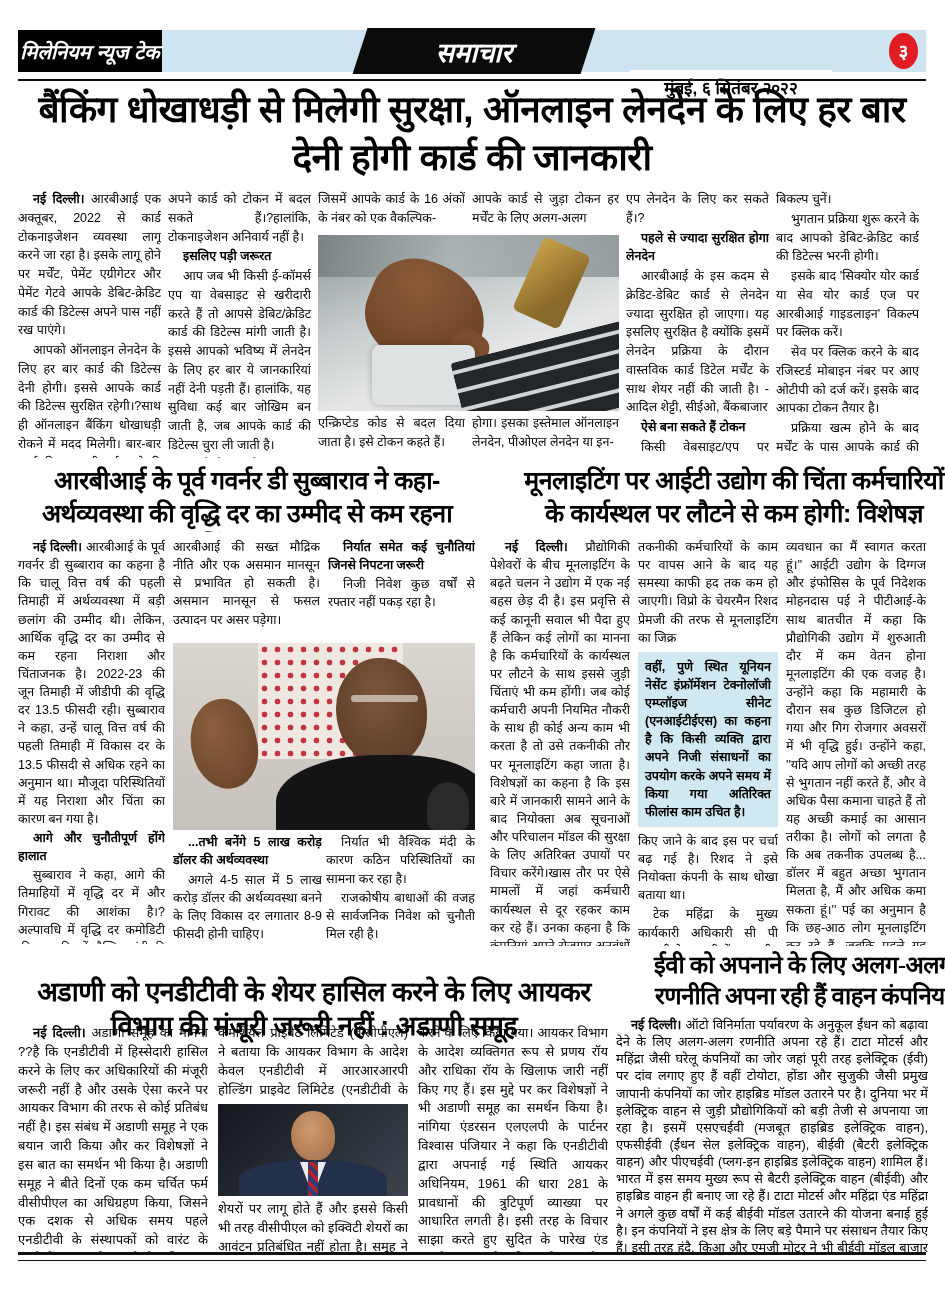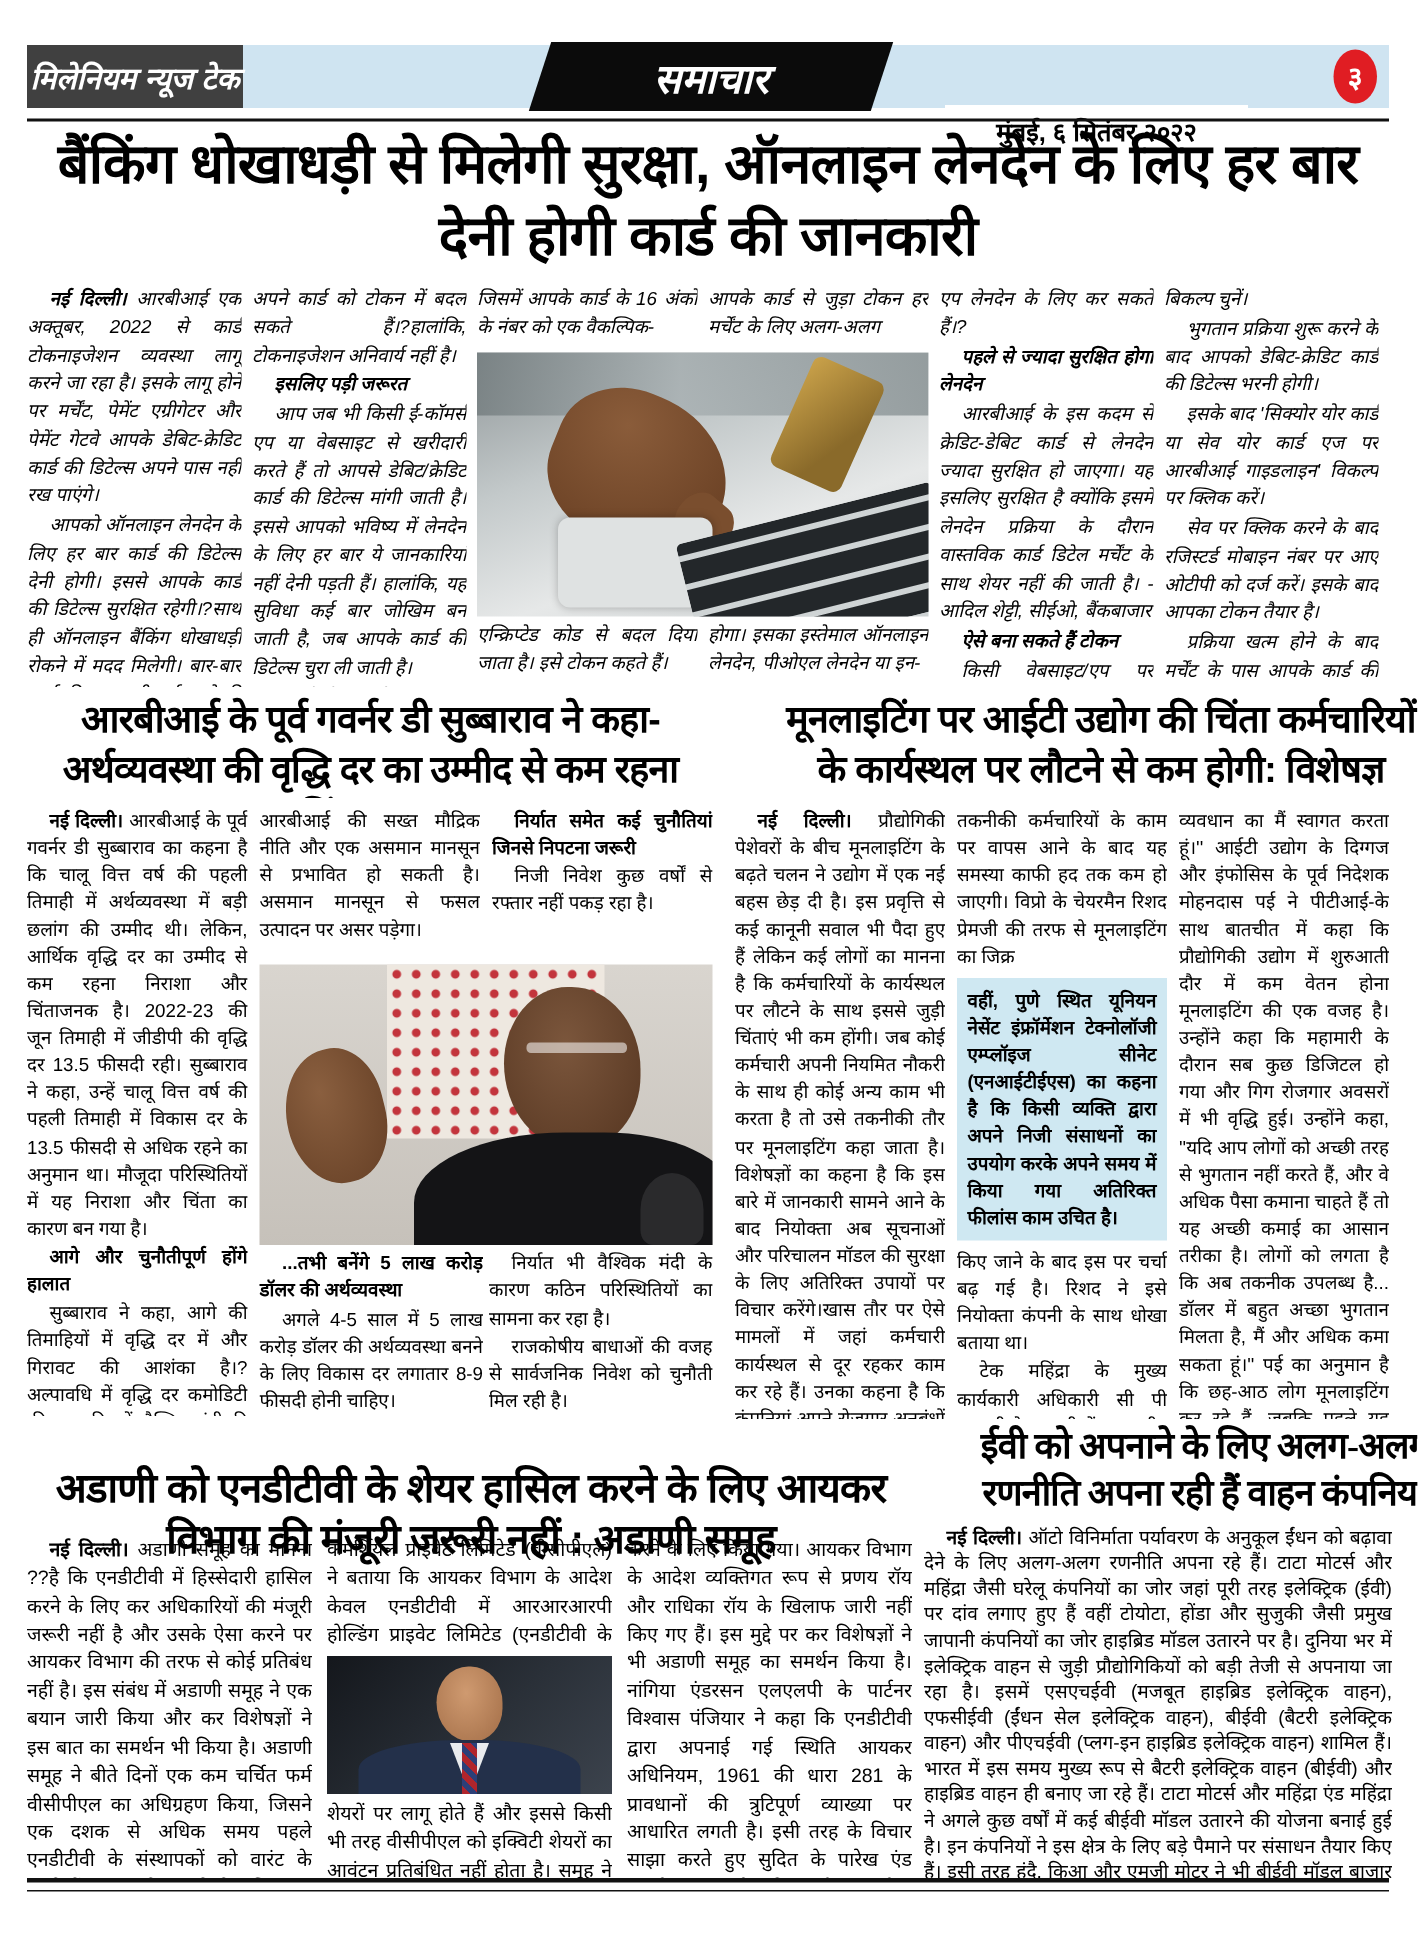--- a/index.html
+++ b/index.html
@@ -1,20 +1,20 @@
 <!DOCTYPE html>
 <html lang="hi"><head>
 <meta charset="utf-8">
 <style>
   html,body{margin:0;padding:0;background:#ffffff;}
   #page{position:relative;width:945px;height:1296px;background:#ffffff;overflow:hidden;
         font-family:"Liberation Sans","DejaVu Sans",sans-serif;color:#000;}
   
   #masthead{position:absolute;left:18px;top:30px;width:908px;height:42px;background:#cfe4f1;}
-  #brand{position:absolute;left:0;top:0;width:144px;height:42px;background:#404040;
+  #brand{position:absolute;left:0;top:0;width:144px;height:42px;background:#000000;
          display:flex;align-items:center;justify-content:center;color:#fff;
          font-style:italic;font-weight:800;font-size:20px;white-space:nowrap;}
   #section-band{position:absolute;left:342px;top:-2px;width:228px;height:46px;background:#0b0b0b;
          transform:skewX(-18deg);display:flex;align-items:center;justify-content:center;}
   #section-band span{transform:skewX(18deg);color:#fff;font-style:italic;font-weight:800;font-size:27px;}
   #dateline{position:absolute;left:612px;top:4px;width:202px;height:34px;background:#ffffff;
          display:flex;align-items:center;justify-content:center;font-weight:700;font-size:17px;margin-top:36px;}
   #pagenum{position:absolute;right:8px;top:3px;width:29px;height:36px;background:#e01d23;border-radius:50%;
          display:flex;align-items:center;justify-content:center;color:#fff;font-weight:700;font-size:19px;}
   .rule{position:absolute;left:18px;width:908px;background:#111;}
@@ -27,21 +27,21 @@
   #a5-headline{position:absolute;left:648px;top:950px;width:310px;font-size:24px;line-height:1.3;height:64px;overflow:hidden;font-family:Liberation Serif, serif;}
   
   .coltext{overflow:hidden;}
   .para{margin:0 0 1px 0;text-align:justify;}
   .normal{text-indent:15px;}
   .lead{text-indent:15px;}
   .cont{text-indent:0;}
   .sub{font-weight:700;text-indent:15px;}
   .boxed{background:#cfe8f2;padding:6px 7px;margin:5px 0;font-weight:700;text-indent:0;}
   #a1-body{position:absolute;left:18px;top:190px;width:908px;height:268px;display:flex;gap:7px;
-           font-size:12.5px;line-height:1.5;font-style:italic;}
+           font-size:12.5px;line-height:1.5;}
   .a1c{width:143px;}
   #a1mid{width:301px;display:flex;flex-direction:column;}
   .midrow{display:flex;gap:7px;height:42px;}
   .midrow .cell{flex:1;overflow:hidden;}
   #a2-body{position:absolute;left:18px;top:538px;width:458px;height:406px;display:flex;gap:8px;
            font-size:12.5px;line-height:1.45;}
   #a2c1{width:147px;}
   #a2right{width:302px;display:flex;flex-direction:column;}
   #a2toprow{display:flex;gap:8px;height:102px;}
   #a2toprow .cell{flex:1;overflow:hidden;}

